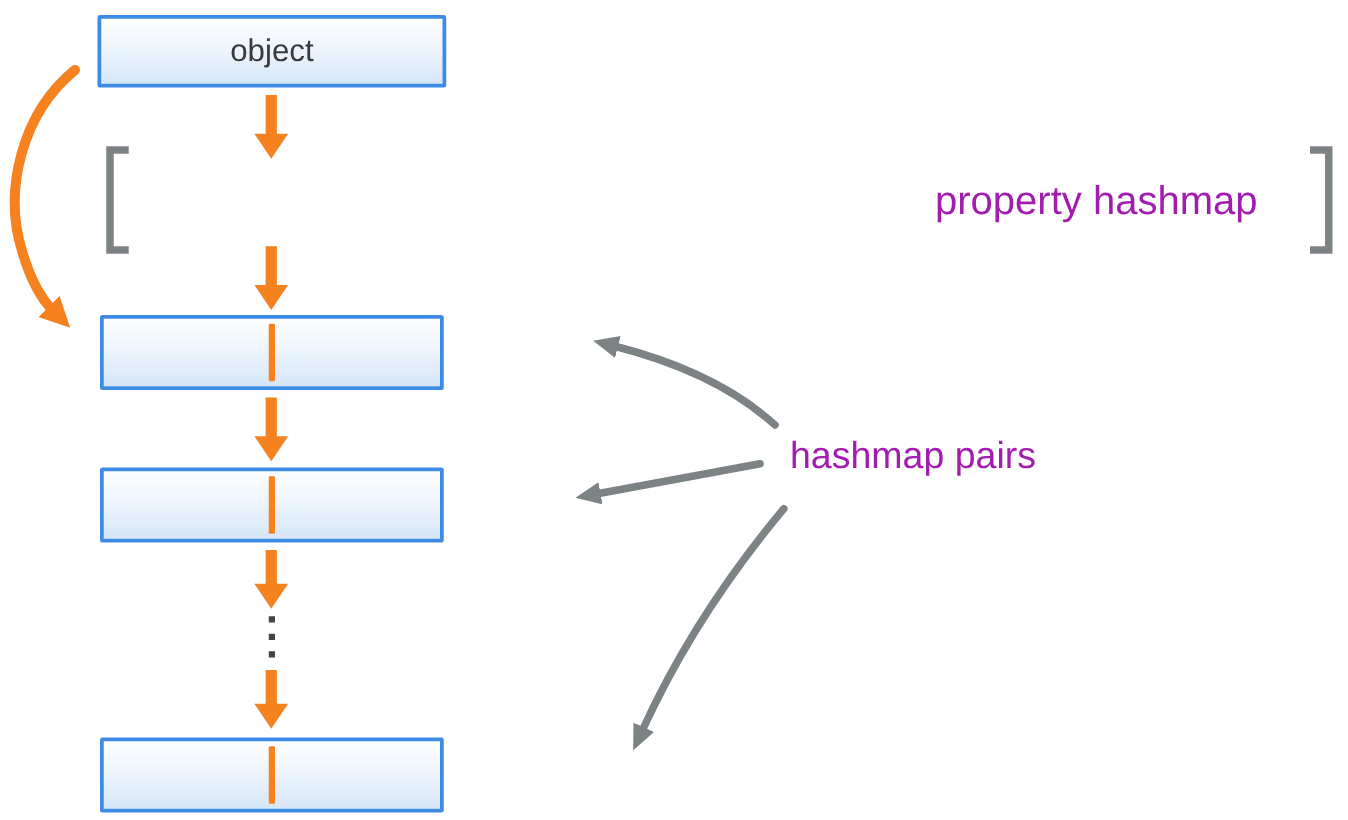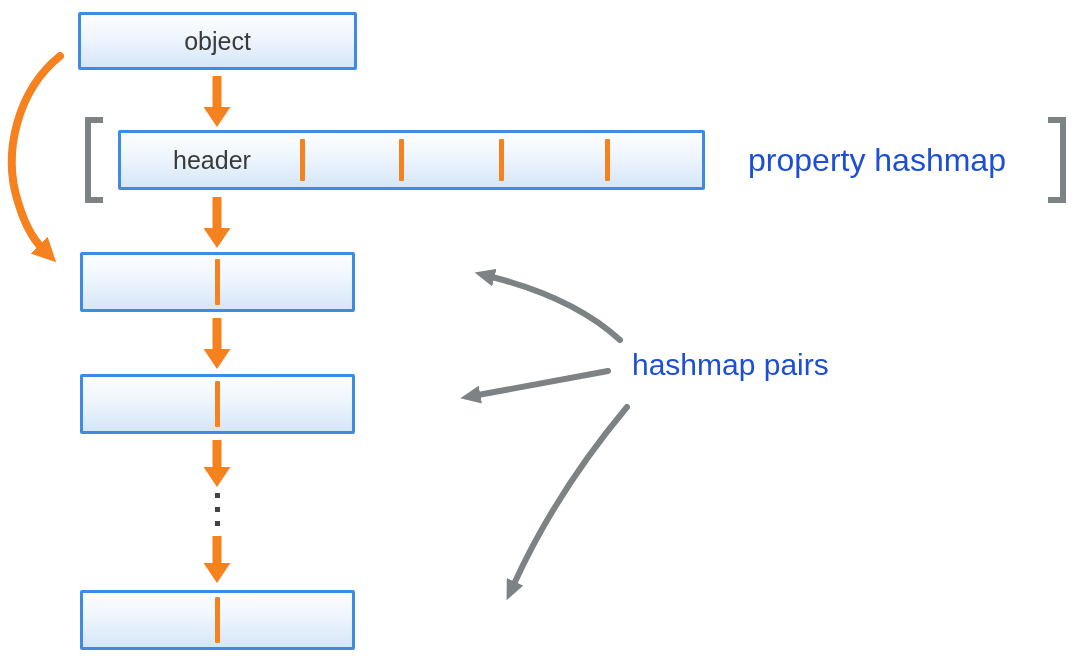--- a/index.html
+++ b/index.html
@@ -70,21 +70,21 @@
   .pair-divider {
     position: absolute;
     left: calc(50% - 2.5px);
     top: 4px; bottom: 4px;
     width: 5px;
     background: #f5821f;
     border-radius: 1px;
   }
   .label {
     position: absolute;
-    color: #1d4ed8;
+    color: #a21caf;
     z-index: 2;
     white-space: nowrap;
   }
   .hashmap-label {
     left: 712px; top: 130px;
     width: 330px; height: 60px;
     display: flex;
     align-items: center;
     justify-content: center;
     font-size: 32px;
@@ -148,27 +148,20 @@
 
     <path d="M 620,340 Q 574,298 492,277" fill="none" stroke="#7d8285" stroke-width="6" stroke-linecap="round" marker-end="url(#arrowGray)"></path>
     <path d="M 608,371 L 478,395" fill="none" stroke="#7d8285" stroke-width="6" stroke-linecap="round" marker-end="url(#arrowGray)"></path>
     <path d="M 627,407 Q 556,492 514,584" fill="none" stroke="#7d8285" stroke-width="6" stroke-linecap="round" marker-end="url(#arrowGray)"></path>
   </svg>
 
   <div class="box object-box">
     <span>object</span>
   </div>
 
-  <div class="box header-box">
-    <span class="header-label">header</span>
-    <div class="hdivider hd1"></div>
-    <div class="hdivider hd2"></div>
-    <div class="hdivider hd3"></div>
-    <div class="hdivider hd4"></div>
-  </div>
 
   <div class="label hashmap-label">property hashmap</div>
 
   <div class="box pair-box pb1">
     <div class="pair-divider"></div>
   </div>
   <div class="box pair-box pb2">
     <div class="pair-divider"></div>
   </div>
   <div class="box pair-box pb3">

